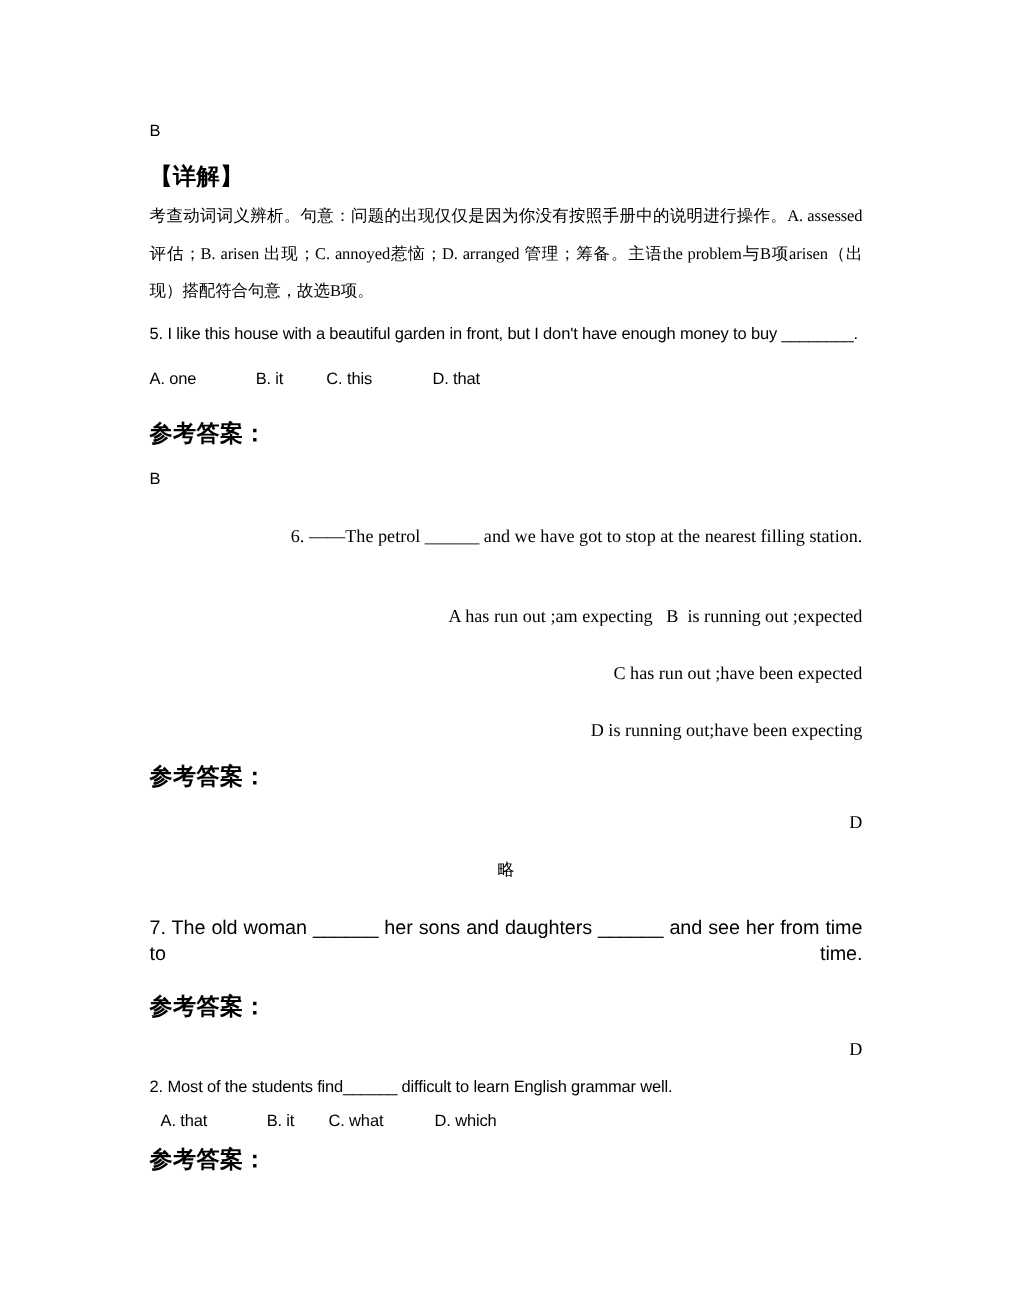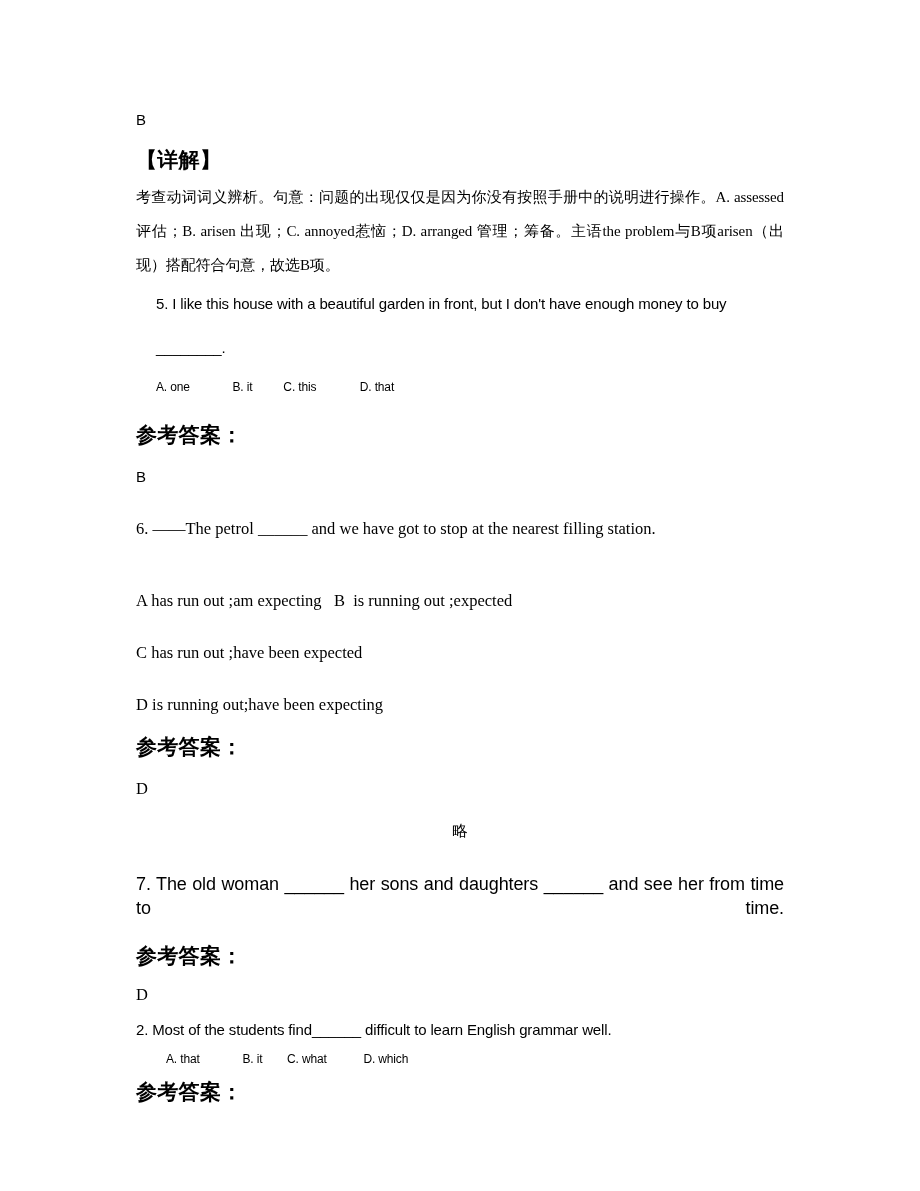--- a/index.html
+++ b/index.html
@@ -39,20 +39,21 @@
   .sans {
     font-family: "Liberation Sans", "DejaVu Sans", sans-serif;
     font-size: 15px;
     letter-spacing: -0.15px;
   }
 
   
   .serif {
     font-family: "Liberation Serif", "DejaVu Serif", serif;
     font-size: 16.5px;
+    text-align: right;
   }
 
   
   .cjk-head {
     font-family: "DejaVu Serif", "Liberation Serif", serif;
     font-weight: bold;
     font-size: 21px;
     letter-spacing: 0.3px;
   }
 
@@ -62,35 +63,33 @@
     font-size: 15px;
     line-height: 34px;
     text-align: justify;
     text-justify: inter-character;
     letter-spacing: -0.1px;
   }
 
   
   .q5-stem {
     line-height: 44px;
-    margin-left: 20px;
   }
 
   .spacer-sm { height: 10px; }
   .spacer-md { height: 20px; }
   .spacer-lg { height: 30px; }
 
   
   .opt-row {
     font-family: "Liberation Sans", "DejaVu Sans", sans-serif;
-    font-size: 12px;
+    font-size: 15px;
     color: #000;
     white-space: pre;
     letter-spacing: -0.15px;
-    margin-left: 20px;
   }
 
   
   .justify-line {
     text-align: justify;
     text-align-last: justify;
     font-family: "Liberation Sans", "DejaVu Sans", sans-serif;
     font-size: 18px;
     letter-spacing: -0.1px;
     line-height: 24px;

